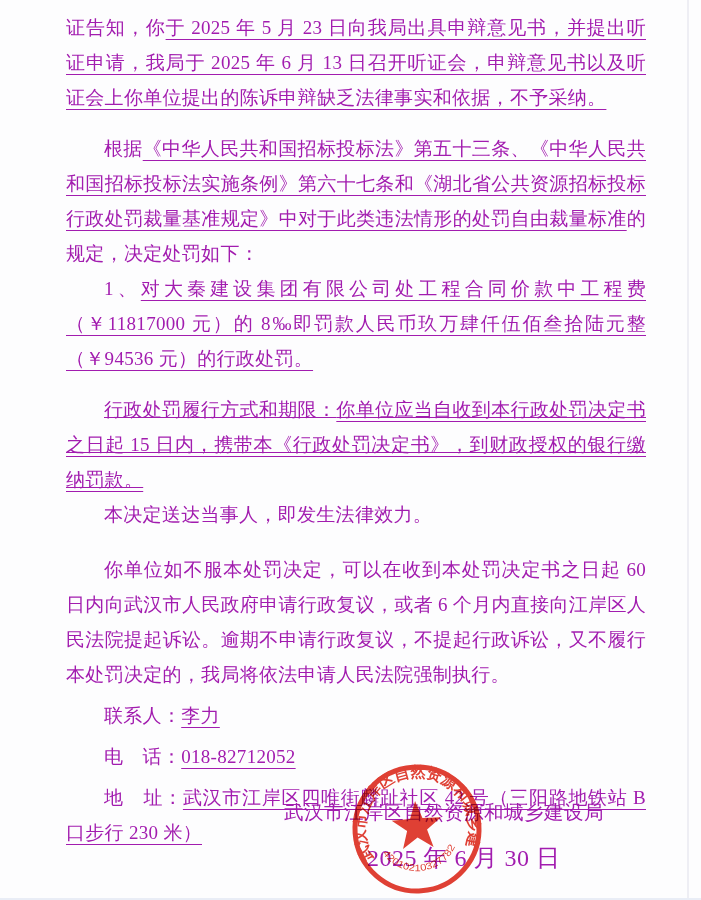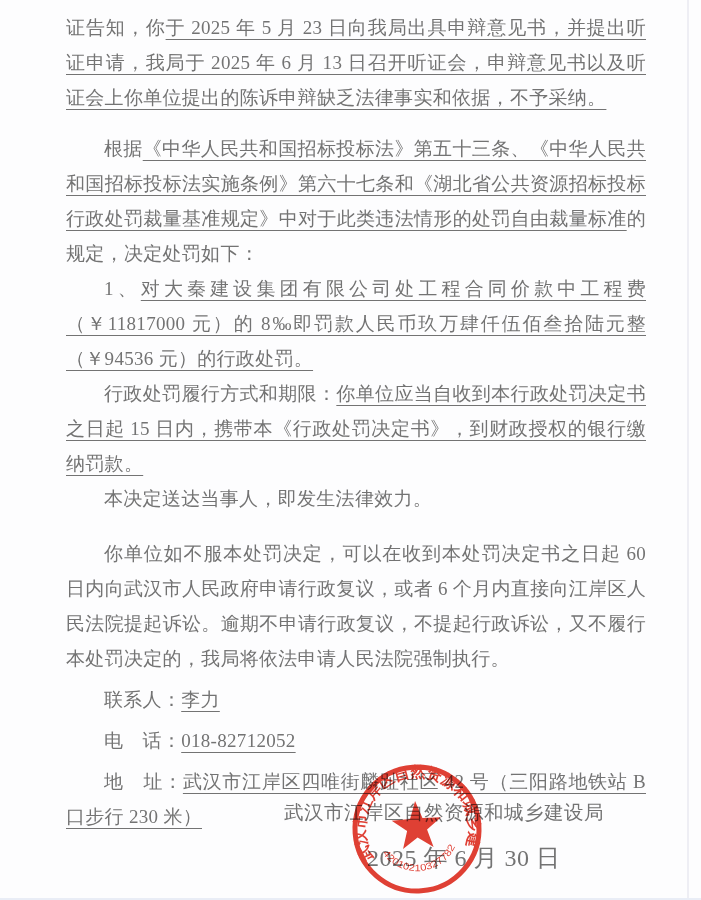--- a/index.html
+++ b/index.html
@@ -5,38 +5,38 @@
   * { margin: 0; padding: 0; box-sizing: border-box; }
   html, body { background: #ffffff; }
   .page {
     position: relative;
     width: 701px;
     height: 900px;
     margin: 0 auto;
     background: #fdfdfe;
     overflow: hidden;
     font-family: "Liberation Serif", "DejaVu Serif", serif;
-    color: #737373;
+    color: #a21caf;
     padding-left: 29px;
   }
   .doc-body {
     position: absolute;
     left: 66px;
     top: 10px;
     width: 580px;
     font-size: 19px;
     line-height: 35px;
     text-align: justify;
     letter-spacing: 0.3px;
   }
   .para { margin: 0; text-indent: 0; }
   .para.indent { text-indent: 2em; }
   
   .doc-body .para:nth-child(2) { margin-top: 16px; }
-  .doc-body .para:nth-child(4) { margin-top: 0; }
+  .doc-body .para:nth-child(4) { margin-top: 16px; text-decoration: underline; }
   .doc-body .para:nth-child(6) { margin-top: 20px; }
   .doc-body .para.contact { margin-top: 6px; }
   .u {
     text-decoration: underline;
     text-decoration-thickness: 1px;
     text-underline-offset: 5px;
   }
   .sig-agency {
     position: absolute;
     left: 284px;

